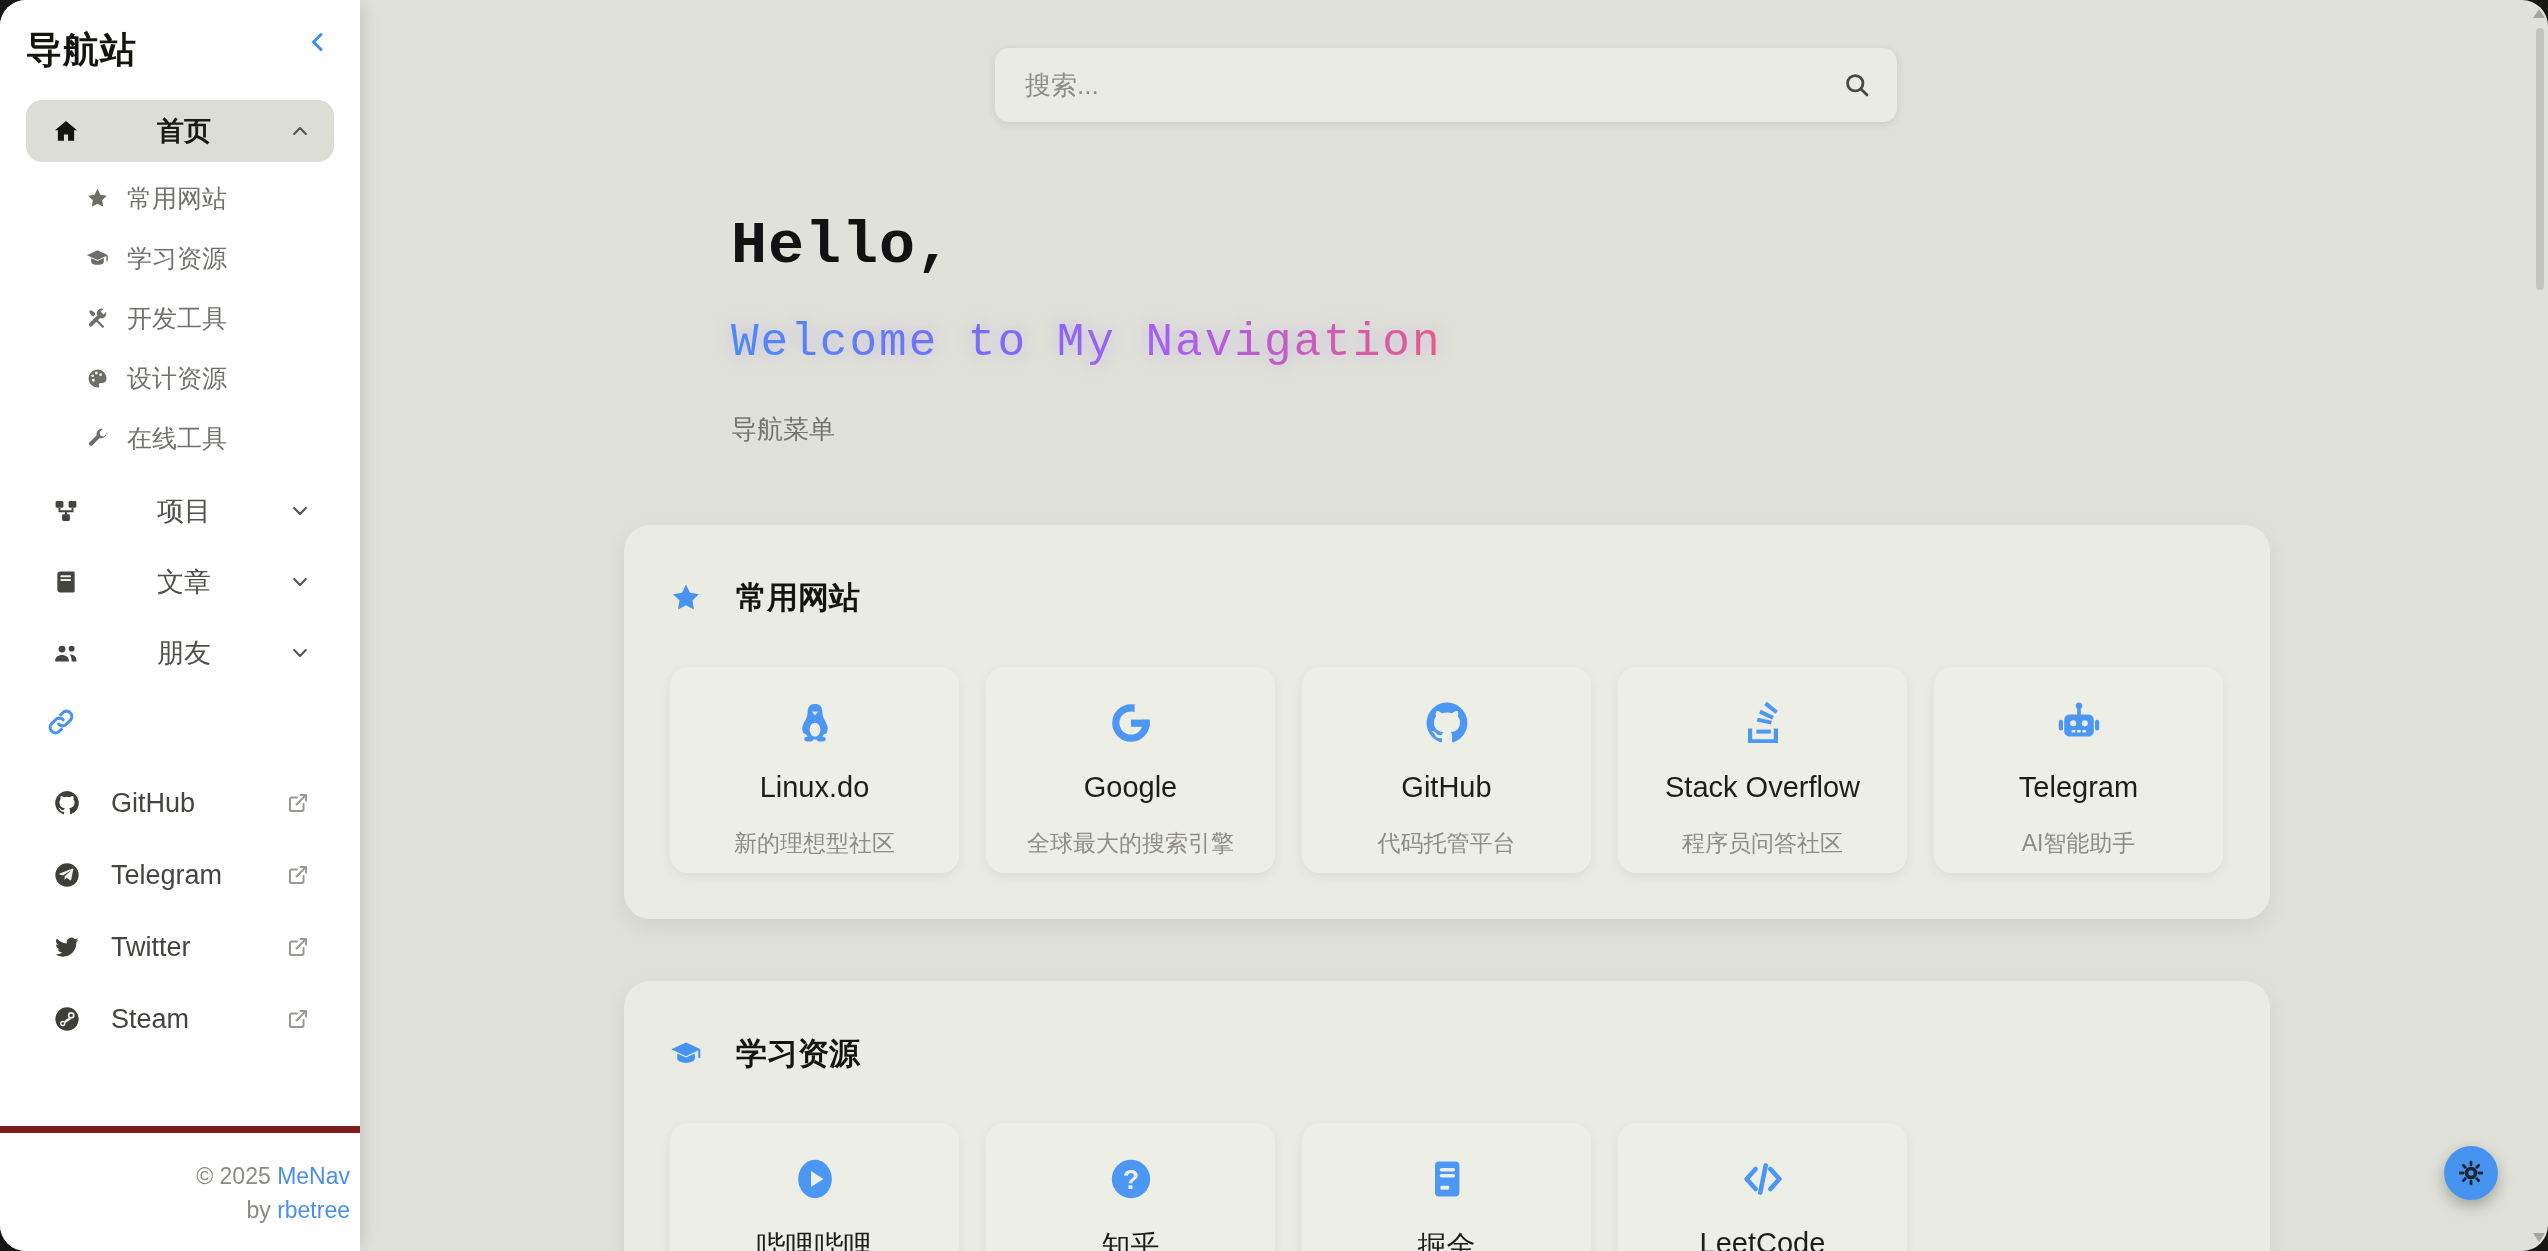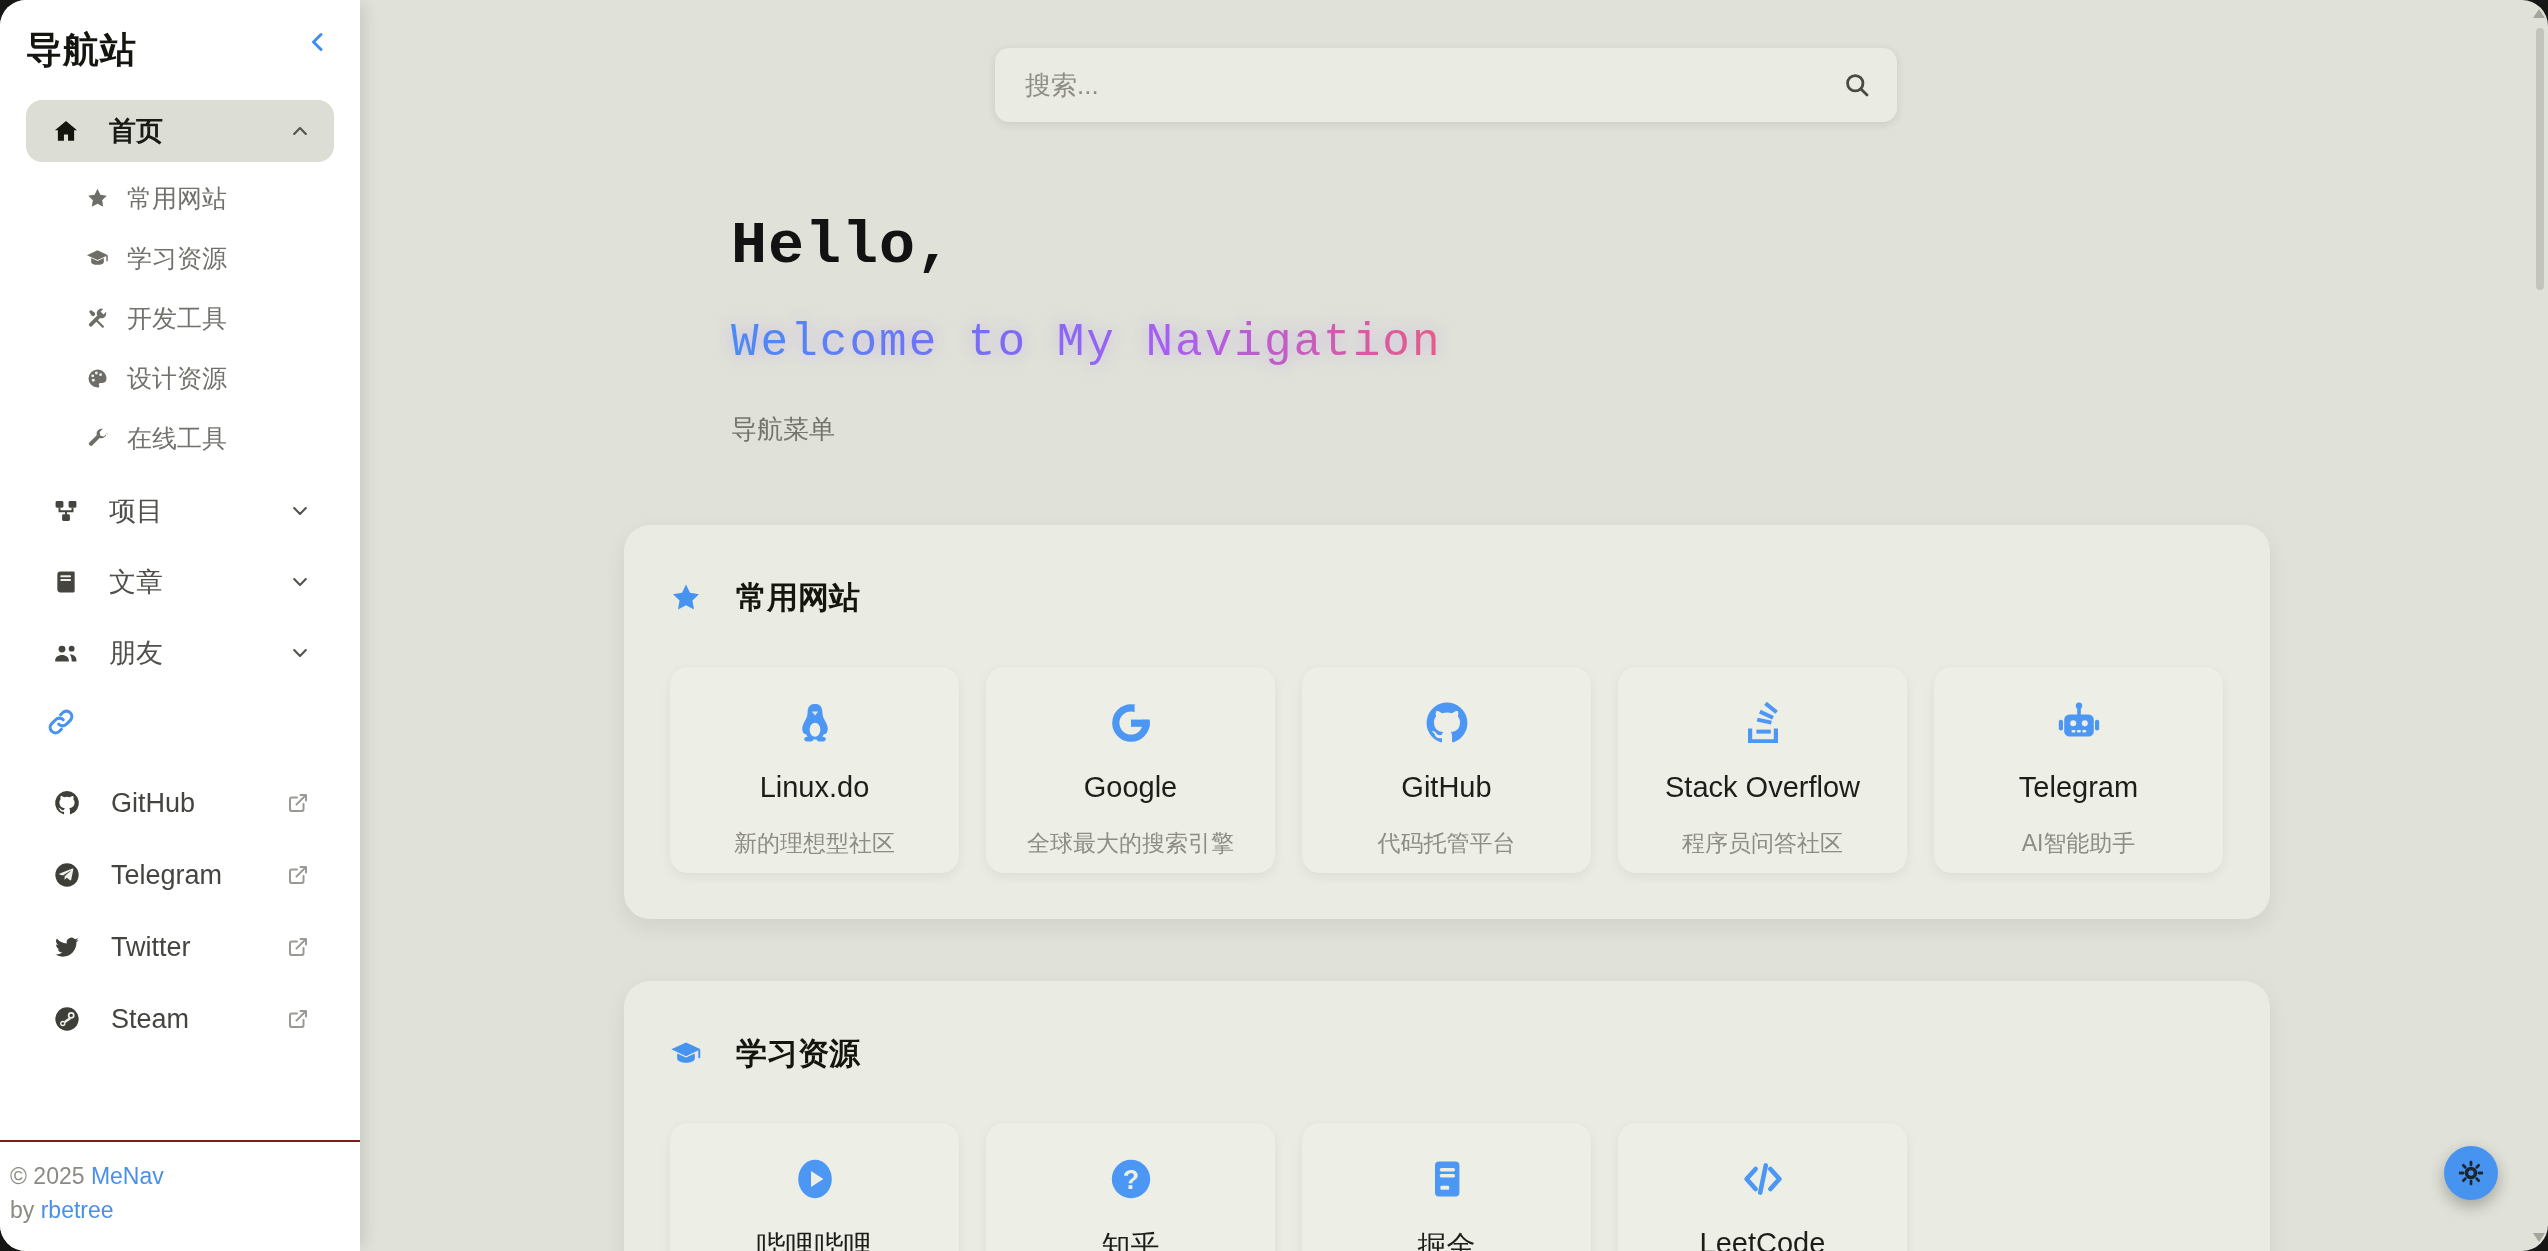--- a/index.html
+++ b/index.html
@@ -11,41 +11,41 @@
   .sidebar{width:360px;min-width:360px;background:#ffffff;display:flex;flex-direction:column;
            box-shadow:6px 0 16px -4px rgba(0,0,0,.14);position:relative;z-index:5;}
   .sb-header{padding:26px 26px 0 26px;display:flex;justify-content:space-between;align-items:flex-start;}
   .app-title{margin:0;font-size:36px;font-weight:700;color:#15150f;letter-spacing:1px;}
   .collapse-btn{background:none;border:none;padding:4px;cursor:pointer;color:#3f8ff0;width:32px;height:32px;}
   .ic{display:inline-flex;align-items:center;justify-content:center;}
   .ic svg{width:100%;height:100%;display:block;}
 
   nav{margin-top:25px;}
   .nav-item{height:62px;margin:0 26px 9px 26px;border-radius:16px;display:flex;align-items:center;
-            padding:0 24px 0 27px;color:#504f49;cursor:pointer;}
+            padding:0 24px 0 27px;color:#504f49;cursor:pointer;gap:48px;}
   .nav-item .ic{width:26px;height:26px;color:#45443e;}
   .nav-item.active{background:#dcddd4;color:#191915;font-weight:600;margin-bottom:0;}
   .nav-item.active .ic{color:#15150f;}
   .nav-label{margin-left:30px;font-size:27px;}
   .chev{margin-left:auto;width:20px !important;height:20px !important;color:#55544e !important;}
   .sub-list{margin:6px 0 12px 0;}
   .sub-item{height:60px;display:flex;align-items:center;padding-left:86px;color:#72726c;cursor:pointer;}
   .sub-item .ic{width:23px;height:23px;color:#6e6d67;}
   .sub-label{margin-left:18px;font-size:25px;}
 
   .social-head{padding:14px 0 30px 46px;}
   .social-head .ic{width:30px;height:30px;color:#4793f0;}
   .social-item{height:64px;margin:0 26px 8px 26px;display:flex;align-items:center;
                padding:0 24px 0 27px;color:#454440;cursor:pointer;border-radius:16px;}
   .social-item .ic.brand{width:28px;height:28px;color:#3f3f3a;}
   .social-label{margin-left:30px;font-size:27px;}
   .ext{margin-left:auto;width:24px !important;height:24px !important;color:#9a9a93 !important;}
 
-  .sb-footer{margin-top:auto;border-top:2px solid #7f1d1d;padding:18px 10px 24px 10px;
-             text-align:left;font-size:23px;color:#8b8b84;line-height:1.45;}
+  .sb-footer{margin-top:auto;border-top:7px solid #7f1d1d;padding:27px 10px 24px 10px;
+             text-align:right;font-size:23px;color:#8b8b84;line-height:1.45;}
   .sb-footer a{color:#4a90e8;text-decoration:none;cursor:pointer;}
 
   
   main{position:relative;flex:1;overflow:hidden;}
   .search-wrap{position:absolute;left:635px;top:48px;width:902px;height:74px;}
   .search-wrap input{width:100%;height:100%;box-sizing:border-box;background:#eaebe2;border:none;outline:none;
       border-radius:14px;padding:0 90px 0 30px;font-size:26px;color:#3a3a35;
       box-shadow:0 2px 10px rgba(0,0,0,.10);font-family:inherit;}
   .search-wrap input::placeholder{color:#8d8d86;}
   .search-icon{position:absolute;right:26px;top:23px;width:28px;height:28px;color:#4a4a44;cursor:pointer;}

